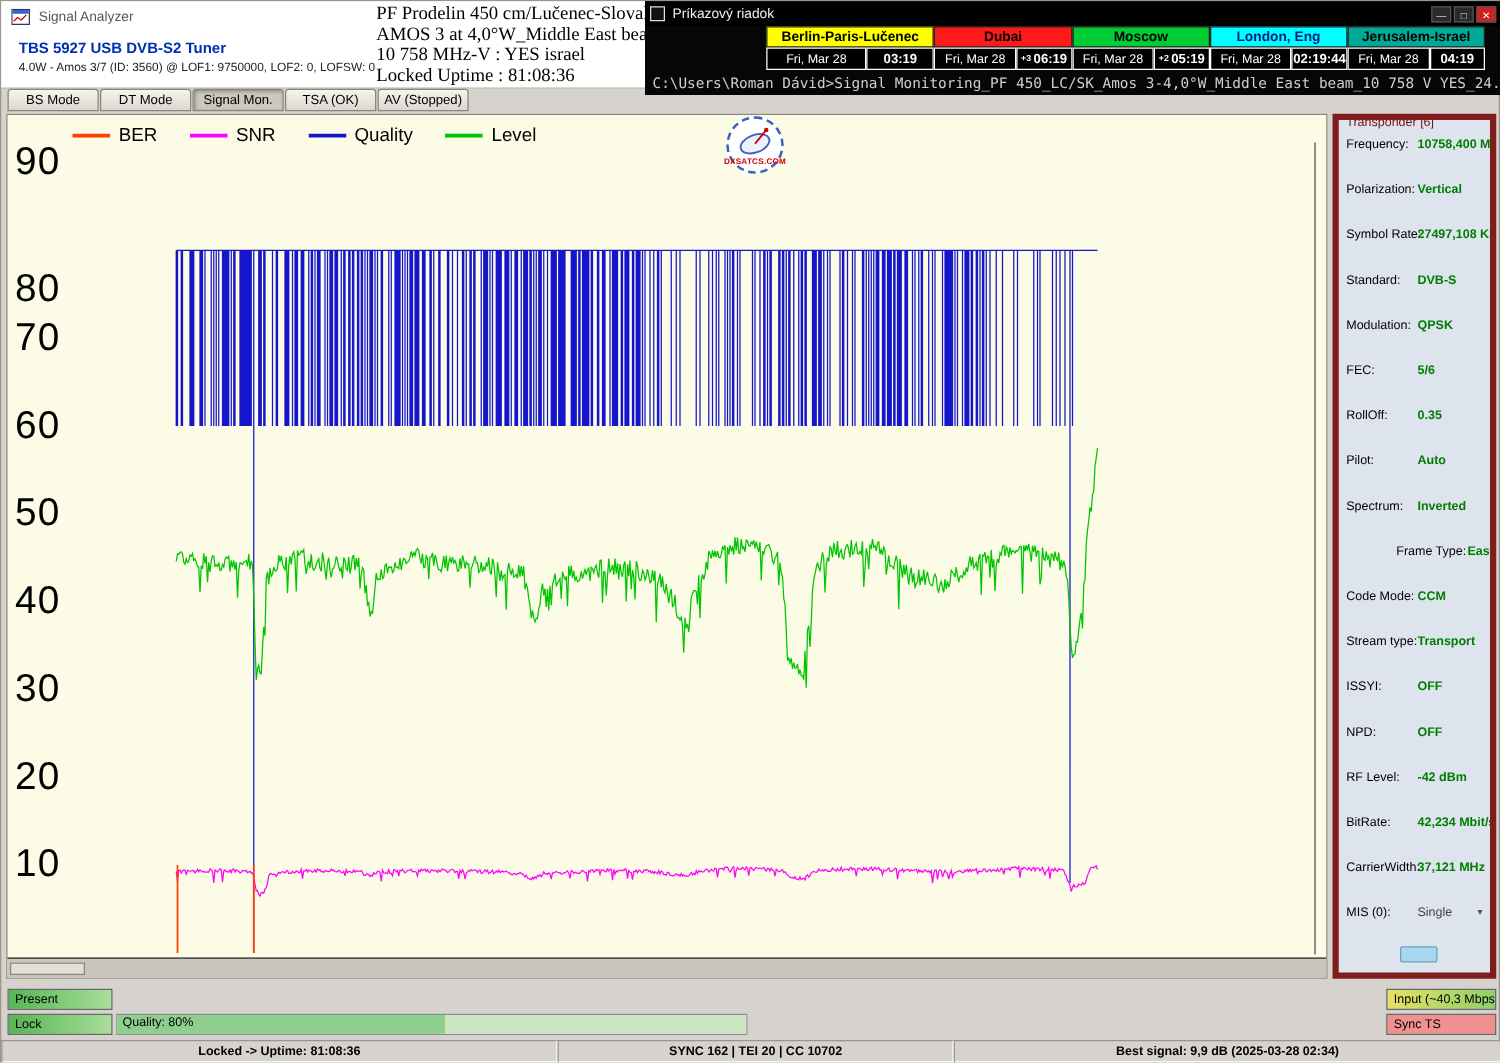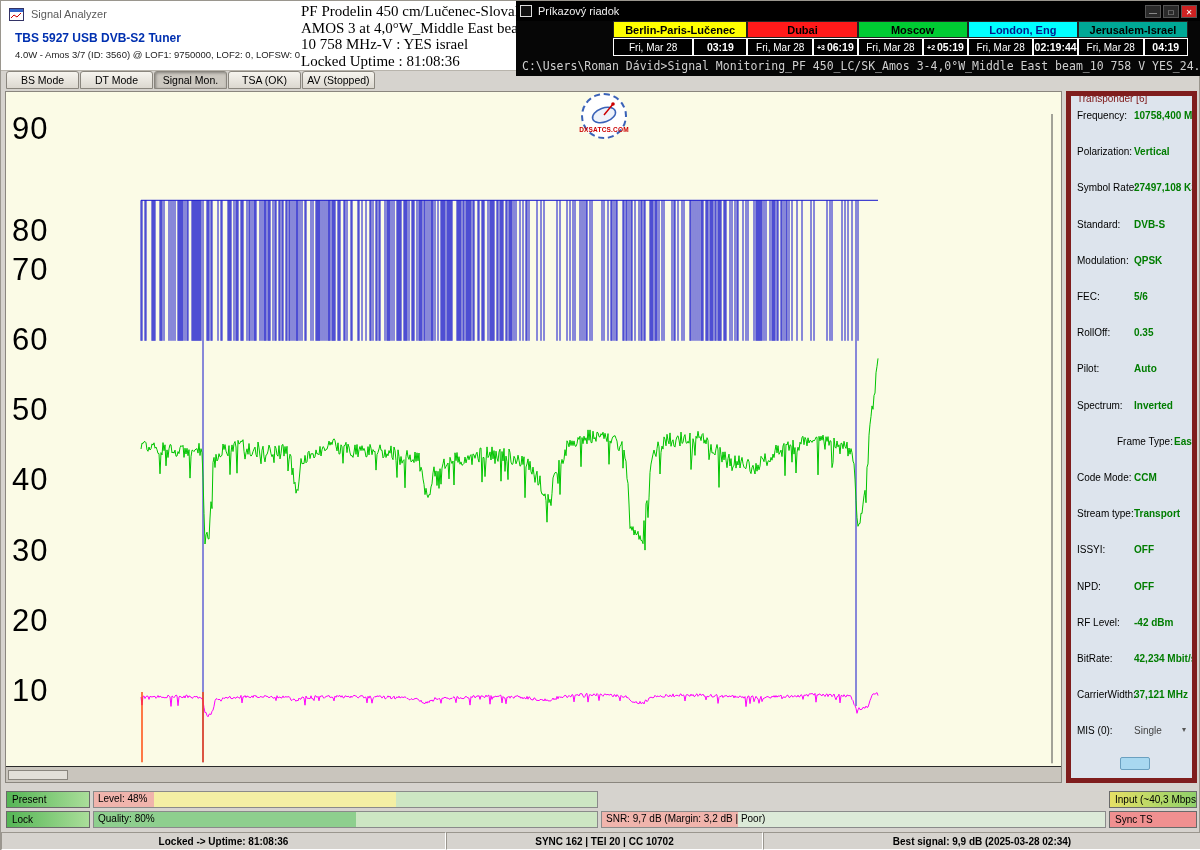--- a/index.html
+++ b/index.html
@@ -173,20 +173,38 @@
         <div class="ytick" style="top: 19.05px;">90</div>
         <div class="ytick" style="top: 89.3px; margin-top: 32px;">80</div>
         <div class="ytick" style="top: 159.55px;">70</div>
         <div class="ytick" style="top: 229.8px;">60</div>
         <div class="ytick" style="top: 300.05px;">50</div>
         <div class="ytick" style="top: 370.3px;">40</div>
         <div class="ytick" style="top: 440.55px;">30</div>
         <div class="ytick" style="top: 510.8px;">20</div>
         <div class="ytick" style="top: 581.05px;">10</div>
       </div>
+    <div class="legend" id="legend">
+        <div class="legend-item">
+          <span class="legend-line" style="background: rgb(255, 64, 0);"></span>
+          <span class="legend-label">BER</span>
+        </div>
+        <div class="legend-item">
+          <span class="legend-line" style="background: rgb(255, 0, 255);"></span>
+          <span class="legend-label">SNR</span>
+        </div>
+        <div class="legend-item">
+          <span class="legend-line" style="background: rgb(21, 21, 204);"></span>
+          <span class="legend-label">Quality</span>
+        </div>
+        <div class="legend-item">
+          <span class="legend-line" style="background: rgb(0, 196, 0);"></span>
+          <span class="legend-label">Level</span>
+        </div>
+      </div>
     <div class="logo">
       <div class="logo-circle">
         <svg width="42" height="30" style="margin-top:4px">
             <ellipse cx="21" cy="16" rx="12" ry="7" fill="#eef2fa" stroke="#3a62b8" stroke-width="1.5" transform="rotate(-20 21 16)"></ellipse>
             <line x1="21" y1="16" x2="30" y2="5" stroke="#c00" stroke-width="1.5"></line>
             <circle cx="30" cy="5" r="1.8" fill="#c00"></circle>
           </svg>
       </div>
       <div class="logo-text">DXSATCS.COM</div>
     </div>
@@ -272,42 +290,27 @@
           <span class="tp-dd">▾</span>
         </div>
       </div>
     <div class="side-progress"></div>
   </div>
 
   <div class="indicators">
     <div class="badge" id="badge-present" style="left: 5px; top: 2px; width: 84px; background: linear-gradient(90deg, rgb(85, 181, 85), rgb(170, 222, 154));">Present</div>
     <div class="badge" id="badge-lock" style="left: 5px; top: 22px; width: 84px; background: linear-gradient(90deg, rgb(85, 181, 85), rgb(170, 222, 154));">Lock</div>
 
-    <div class="ind-bar" id="bar-level" style="left:92px;top:2px;width:505px">
-        <div class="bar-track">
-          <div style="width: 12%; background: rgb(240, 180, 172);"></div>
-          <div style="width: 48%; background: rgb(244, 239, 164);"></div>
-          <div style="width: 40%; background: rgb(205, 230, 195);"></div>
-        </div>
-        <span class="bar-label">Level: 48%</span>
-      </div>
     <div class="ind-bar" id="bar-quality" style="left:92px;top:22px;width:505px">
         <div class="bar-track">
           <div style="width: 52%; background: rgb(142, 207, 142);"></div>
           <div style="width: 48%; background: rgb(205, 230, 195);"></div>
         </div>
         <span class="bar-label">Quality: 80%</span>
       </div>
-    <div class="ind-bar" id="bar-snr" style="left:600px;top:22px;width:505px">
-        <div class="bar-track">
-          <div style="width: 27%; background: rgb(240, 180, 172);"></div>
-          <div style="width: 73%; background: rgb(220, 234, 216);"></div>
-        </div>
-        <span class="bar-label">SNR: 9,7 dB (Margin: 3,2 dB | Poor)</span>
-      </div>
 
     <div class="badge" id="badge-input" style="left: 1108px; top: 2px; width: 88px; background: linear-gradient(90deg, rgb(230, 224, 101), rgb(143, 208, 106));">Input (~40,3 Mbps)</div>
     <div class="badge" id="badge-sync" style="left: 1108px; top: 22px; width: 88px; background: linear-gradient(90deg, rgb(240, 144, 144), rgb(240, 144, 144));">Sync TS</div>
   </div>
 
   <div class="statusbar">
     <div class="sb-sec" style="width:445px">Locked -&gt; Uptime: 81:08:36</div>
     <div class="sb-sec" style="width:317px">SYNC 162 | TEI 20 | CC 10702</div>
     <div class="sb-sec" style="flex:1">Best signal: 9,9 dB (2025-03-28 02:34)</div>
   </div>

